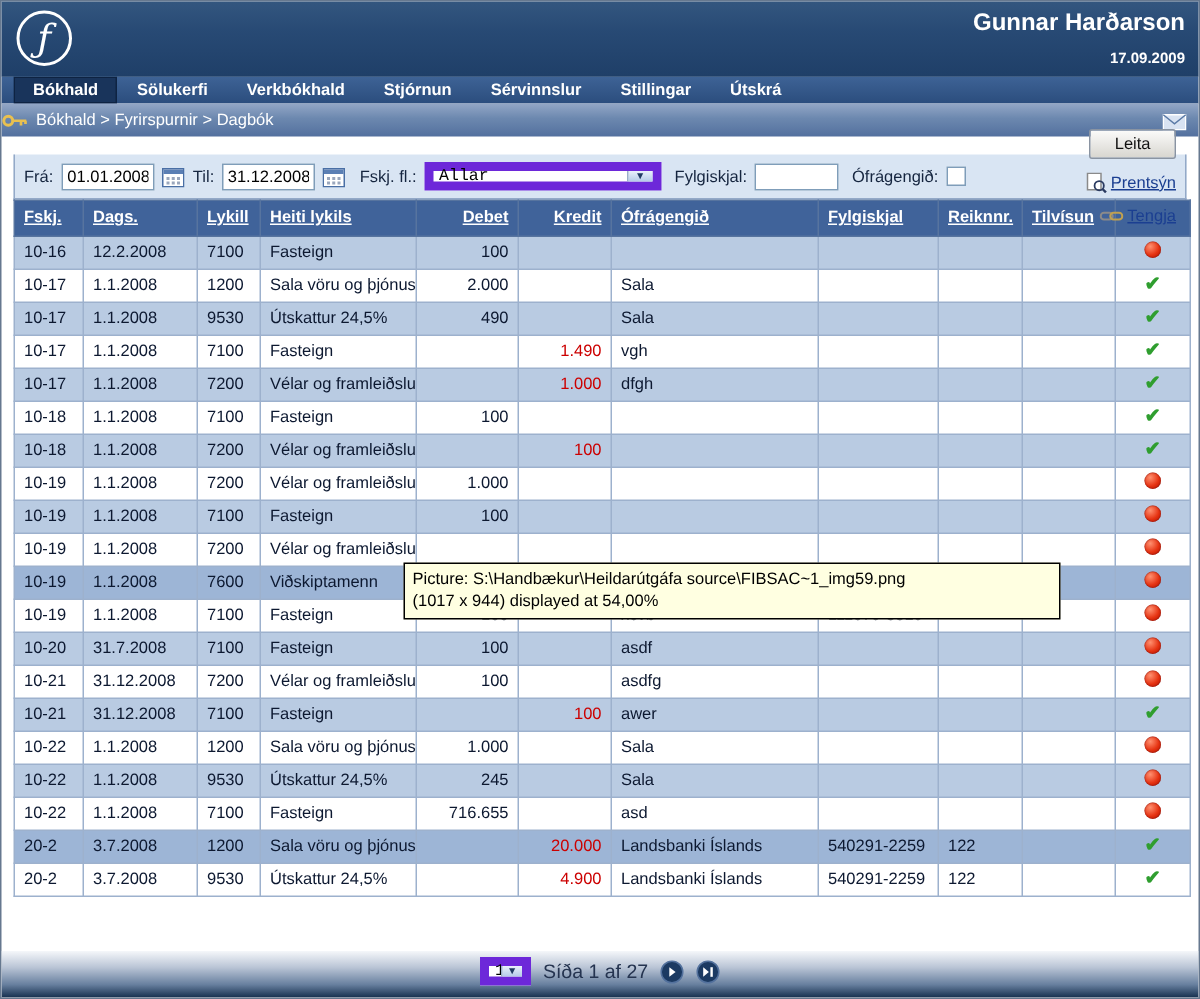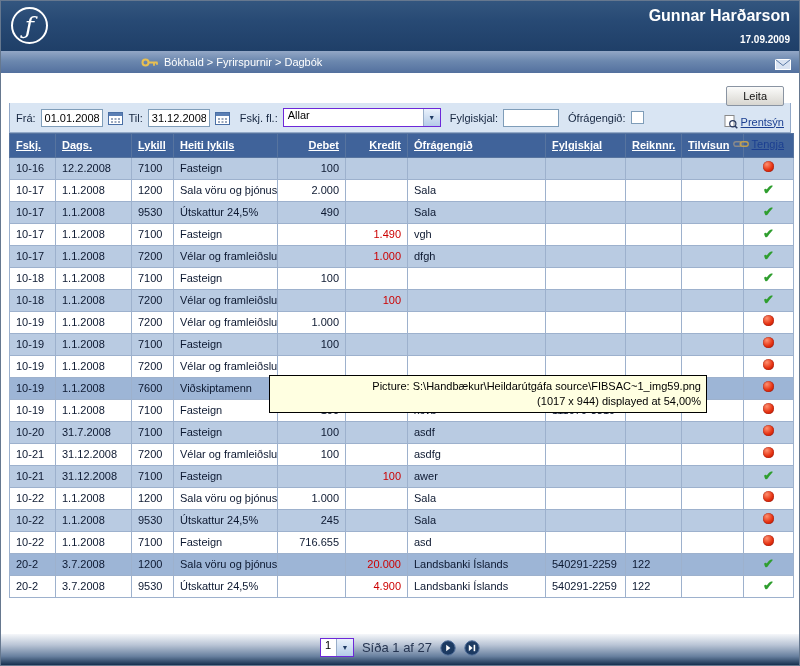--- a/index.html
+++ b/index.html
@@ -16,35 +16,35 @@
   .user-name { position:absolute; right:9px; top:6px; color:#fff; font-size:16px; font-weight:bold; }
   .header-date { position:absolute; right:9px; top:33px; color:#fff; font-size:10px; font-weight:bold; }
 
   
   .nav-bar { display:flex; height:18px; background:linear-gradient(180deg,#3e6396,#2b4d7d); padding-left:8px; align-items:stretch; }
   .nav-item { color:#fff; font-size:11px; font-weight:bold; padding:0 13px; display:flex; align-items:center; cursor:pointer; white-space:nowrap; }
   .nav-item.active { background:#19345b; box-shadow:inset 0 0 0 1px #0e2342; }
 
   
   .breadcrumb-bar { position:relative; height:22px; background:linear-gradient(180deg,#93a7c6 0%, #6c88af 45%, #53709e 100%);
-                    display:flex; align-items:center; padding-left:140px; gap:6px;text-align:right; }
+                    display:flex; align-items:center; gap:6px;text-align:right; }
   .breadcrumb-text { color:#fff; font-size:11px; }
   .envelope { position:absolute; right:8px; top:5px; }
 
   
   .content { position:absolute; left:8px; right:8px; top:102px; }
   .section-bar { height:16px; background:linear-gradient(180deg,#7e97bc,#48699b); color:#fff; font-size:11px; font-weight:bold;
                  padding:1px 8px; line-height:14px; border:1px solid #3c5e92; border-bottom:none; border-radius:2px 2px 0 0; }
   .filter-bar { height:30px; background:#d9e5f3; border:1px solid #93a9c8; border-top:none; display:flex; align-items:center;
                 padding:0 6px; gap:5px; font-size:11px; color:#15253f; white-space:nowrap; }
   .textbox { height:18px; border:1px solid #7f9db9; background:#fff; font-family:inherit; font-size:11px; padding:1px 3px; color:#000; }
   .tb-date { width:62px; }
   .tb-att { width:56px; }
   .cal-btn { width:16px; height:15px; display:inline-flex; align-items:center; justify-content:center; cursor:pointer; }
-  .fake-select { display:flex; width:158px; height:19px; border:1px solid #6d28d9; background:#fff; cursor:pointer; }
+  .fake-select { display:flex; width:158px; height:19px; border:6px solid #6d28d9; background:#fff; align-items:center; cursor:pointer;font-family:Liberation Mono, monospace; }
   .fake-select.small { width:34px; }
   .fake-select .sel-text { flex:1; padding:0 4px; font-size:11px; color:#000; overflow:hidden; }
   .sel-arrow { width:17px; height:100%; background:linear-gradient(180deg,#eaf2fc,#b4cbe8); border-left:1px solid #99aec9;
                display:flex; align-items:center; justify-content:center; font-size:7px; color:#1f3a63; }
   .chk { width:13px; height:13px; border:1px solid #7f9db9; background:#fff; appearance:none; }
   .btn { height:20px; padding:0 16px; font-family:inherit; font-size:11px; color:#111;
          background:linear-gradient(180deg,#fbfbfa,#d8d6d0); border:1px solid #8a94a2; border-radius:2px; cursor:pointer; }
   .right-cluster { margin-left:auto; display:flex; align-items:flex-end; gap:9px;flex-direction:column; }
   .toolbar-link { color:#1b3f91; font-size:11px; text-decoration:underline; display:inline-flex; align-items:center; gap:3px; cursor:pointer; }
 
@@ -62,21 +62,21 @@
   .col-reiknnr{width:56px}.col-tilvisun{width:62px}.col-status{width:50px}
   th.col-debet, th.col-kredit, td.col-debet, td.col-kredit { text-align:right; }
   td.col-status { text-align:center; padding:2px; }
   td.neg { color:#cc0000; }
   .dot { display:inline-block; width:11px; height:11px; border-radius:50%;
          background:radial-gradient(circle at 35% 30%, #ff9070, #e63312 55%, #a81000 100%); box-shadow:0 0 1px #600 inset; }
   .check { color:#2f9e2f; font-size:13px; font-weight:bold; line-height:11px; }
 
   
   .tooltip { position:absolute; left:268px; top:374px; width:438px; background:#ffffe1; border:1px solid #000;
-             font-size:11px; color:#000; padding:3px 5px; line-height:15px; z-index:10; white-space:nowrap; overflow:hidden;text-align:right; }
+             font-size:11px; color:#000; padding:3px 5px; line-height:15px; z-index:10; white-space:nowrap; overflow:hidden; }
 
   
   .footer { position:absolute; left:0; right:0; bottom:0; height:31px;
             background:linear-gradient(180deg,#f5f7fa 0%, #bac5d6 35%, #68809f 72%, #16304f 100%);
             display:flex; justify-content:center; align-items:flex-start; padding-top:4px; }
   .pager { display:flex; align-items:center; gap:8px; }
   .pager-label { font-size:13px; color:#253450; }
   .pager-btn { width:16px; height:16px; display:inline-flex; cursor:pointer; }
 </style>
 </head>
@@ -85,20 +85,29 @@
 <div class="window">
 
   <div class="top-header">
     <div class="logo-circle">
       <span>ƒ</span>
     </div>
     <div class="user-name">Gunnar Harðarson</div>
     <div class="header-date">17.09.2009</div>
   </div>
 
+  <div class="nav-bar">
+      <div class="nav-item active">Bókhald</div>
+      <div class="nav-item">Sölukerfi</div>
+      <div class="nav-item">Verkbókhald</div>
+      <div class="nav-item">Stjórnun</div>
+      <div class="nav-item">Sérvinnslur</div>
+      <div class="nav-item">Stillingar</div>
+      <div class="nav-item">Útskrá</div>
+    </div>
 
   <div class="breadcrumb-bar">
     <span style="display:inline-flex;">
       <svg width="17" height="11" viewBox="0 0 17 11">
         <circle cx="4.5" cy="5.5" r="3" fill="none" stroke="#e9c050" stroke-width="2"></circle>
         <path d="M7.5 5.5h9 M13 5.5v3.2 M16 5.5v2.2" stroke="#e9c050" stroke-width="1.8" fill="none"></path>
       </svg>
     </span>
     <span class="breadcrumb-text">Bókhald &gt; Fyrirspurnir &gt; Dagbók</span>
     <span class="envelope">

